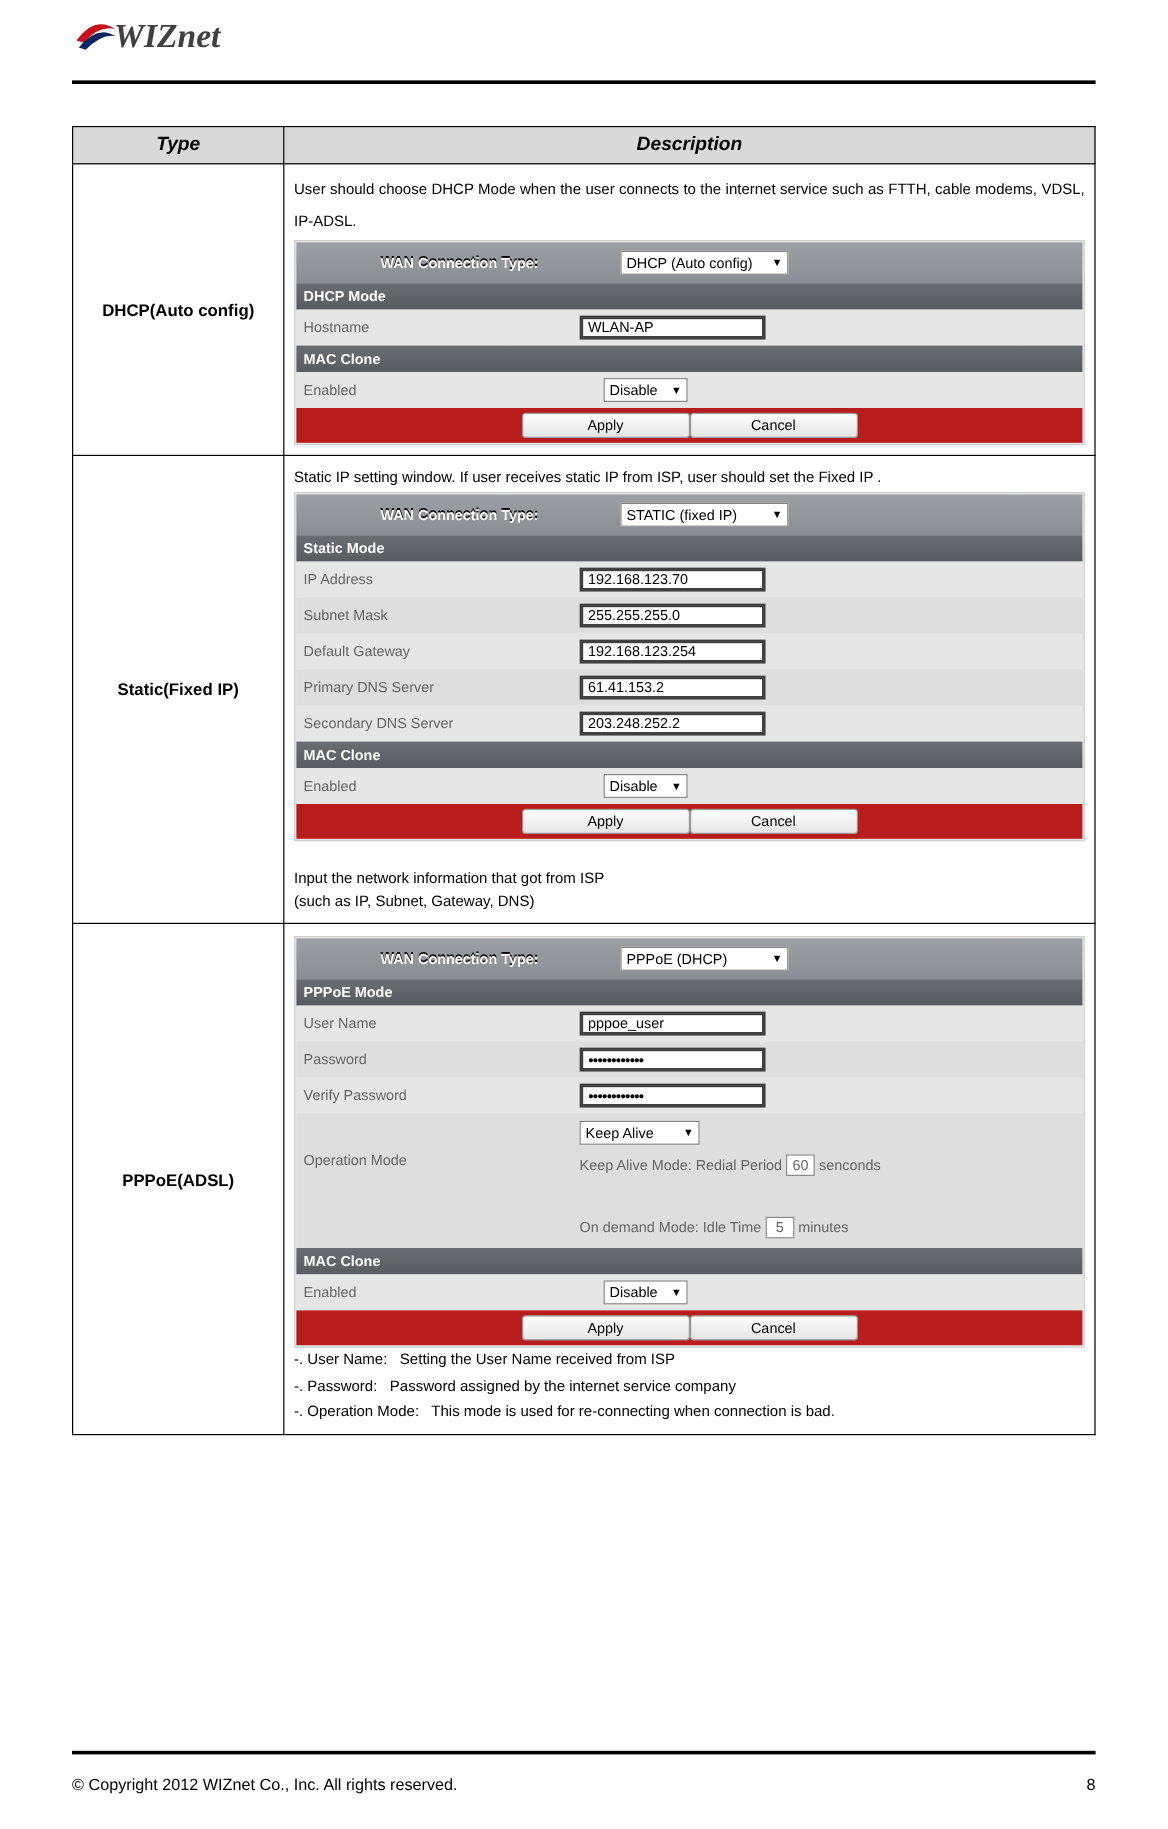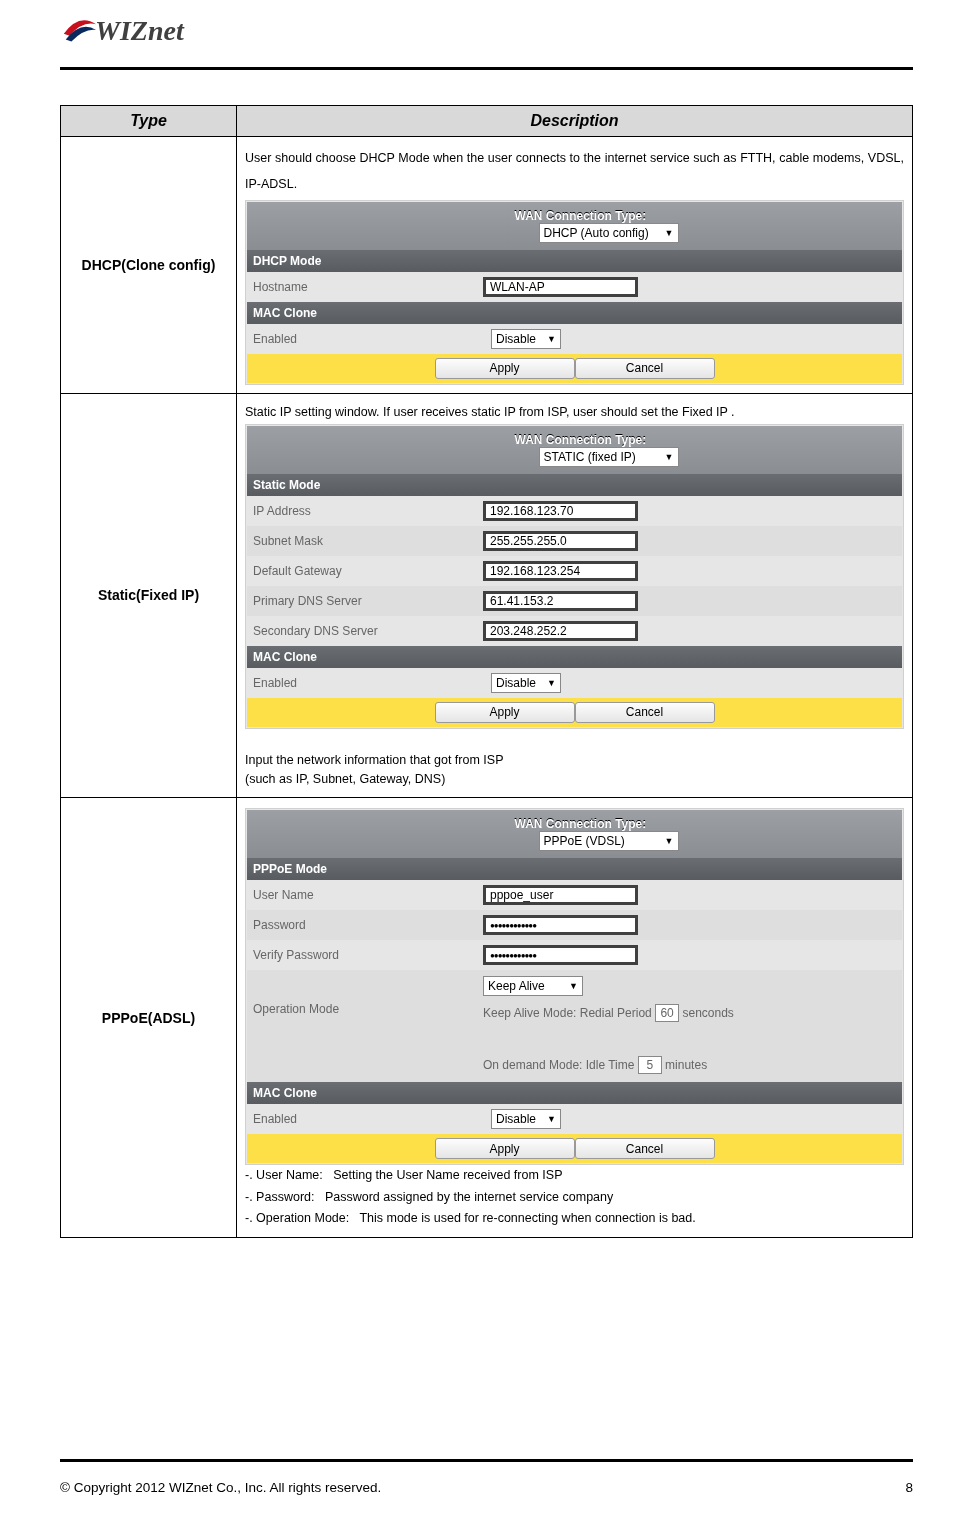--- a/index.html
+++ b/index.html
@@ -90,39 +90,38 @@
     border: 1px solid #d0d0d0;
     padding: 1px;
     margin-top: 2px;
     font-size: 12px;
     font-family: Arial, sans-serif;
   }
   .panel-wan-row {
     display: flex;
     align-items: center;
     padding: 7px 10px 7px 70px;
-    flex-direction: column;
   }
   .panel-wan-label {
     color: #fff;
     font-weight: bold;
     width: 180px;
     text-shadow: 0 -1px 0 #000;
   }
   .panel-select {
     background: #fff;
     border: 1px solid #888;
     height: 20px;
     display: inline-flex;
     align-items: center;
     padding: 0 4px;
     font-family: "Arial", sans-serif;
     font-size: 12px;
     min-width: 140px;
-    margin-left: 8px;
+    margin-left: 20px;
     justify-content: space-between;
   }
   .panel-select.small { min-width: 70px; }
   .panel-tiny-input {
     background:#fff;border:1px solid #888;height:18px;display:inline-flex;
     align-items:center;justify-content:center;padding:0 4px;font-size:12px;width:24px;
   }
   .dd-arrow { font-size:9px; margin-left:10px; }
   .panel-section-header {
     background: linear-gradient(to bottom, #6a6e73, #585c61);
@@ -154,21 +153,21 @@
     font-size: 12px;
   }
   .panel-subtext {
     color:#666; font-size:12px; padding:2px 0;margin-top:30px;
   }
   .panel-op-col { width:230px; }
   .panel-btn-row {
     display: flex;
     justify-content: center;
     padding: 4px 0 4px 0;
-    background: #fde047;
+    background: #b91c1c;
   }
   .panel-btn {
     background: linear-gradient(to bottom, #fdfdfd, #e5e5e5);
     border: 1px solid #999;
     border-radius: 3px;
     width: 140px;
     height: 21px;
     display: inline-flex;
     align-items: center;
     justify-content: center;
@@ -209,21 +208,21 @@
 <hr class="hr-top">
 
 <table class="main-table">
   <tbody>
       <tr>
     <th>Type</th>
     <th>Description</th>
   </tr>
 
   <tr>
-    <td class="type-cell">DHCP(Clone config)</td>
+    <td class="type-cell">DHCP(Auto config)</td>
     <td class="desc-cell">
       <div class="desc-text-just">User should choose DHCP Mode when the user connects to the internet service such as FTTH, cable modems, VDSL, IP-ADSL.</div>
 
       <div class="panel">
         <div class="panel-wan-row" style="background:linear-gradient(to bottom,#9ca0a5,#8a8e93);">
           <span class="panel-wan-label">WAN Connection Type:</span>
           <span class="panel-select">
             <span>DHCP (Auto config)</span>
             <span class="dd-arrow">▼</span>
           </span>
@@ -300,21 +299,21 @@
     </td>
   </tr>
 
   <tr>
     <td class="type-cell">PPPoE(ADSL)</td>
     <td class="desc-cell">
       <div class="panel">
         <div class="panel-wan-row" style="background:linear-gradient(to bottom,#9ca0a5,#8a8e93);">
           <span class="panel-wan-label">WAN Connection Type:</span>
           <span class="panel-select">
-            <span>PPPoE (VDSL)</span>
+            <span>PPPoE (DHCP)</span>
             <span class="dd-arrow">▼</span>
           </span>
         </div>
         <div class="panel-section-header">PPPoE Mode</div>
         <div class="panel-field-row">
           <span class="panel-field-label">User Name</span>
           <span class="panel-text-input">pppoe_user</span>
         </div>
         <div class="panel-field-row alt">
           <span class="panel-field-label">Password</span>

